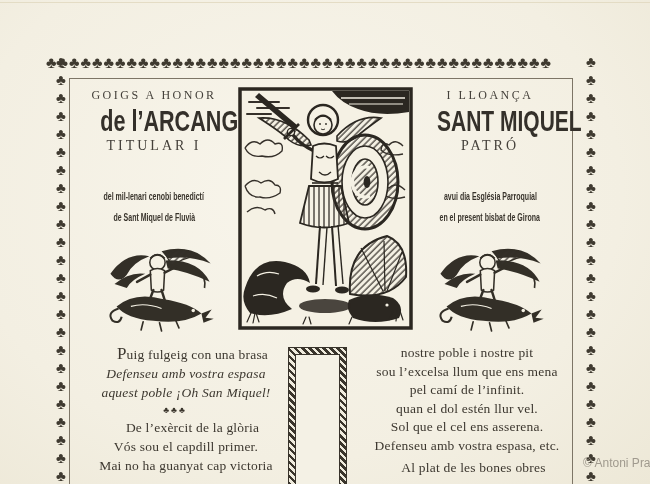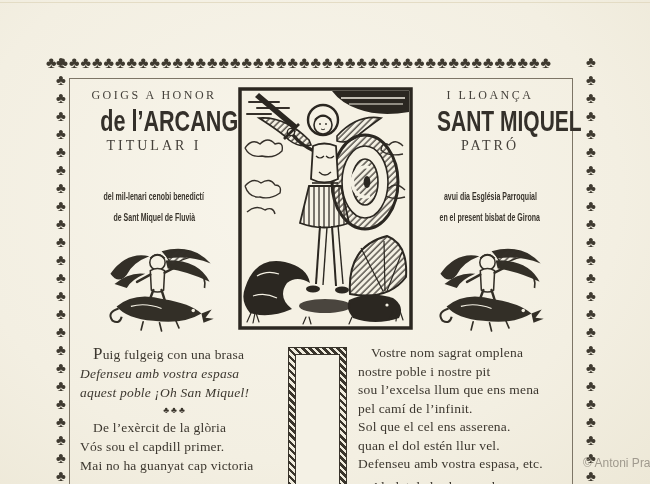--- a/index.html
+++ b/index.html
@@ -42,21 +42,21 @@
   
   .woodcut{position:absolute;left:237px;top:86px;width:177px;height:245px;}
   .vignette{position:absolute;width:118px;height:90px;}
   .vignette-left{left:100px;top:243px;}
   .vignette-right{left:430px;top:243px;}
 
   
   .verse{position:absolute;font-size:13.5px;line-height:19px;letter-spacing:.2px;color:#3c372f;}
   .verse-left{left:80px;top:344px;width:212px;}
   .verse-right{left:358px;top:344px;width:218px;line-height:18.5px;}
-  .verse-line{white-space:nowrap;}
+  .verse-line{white-space:nowrap;text-align:center;}
   .indent{text-indent:13px;}
   .lead::first-letter{font-size:17px;}
   .verse-italic{font-style:italic;}
   .stanza-sep{text-align:center;font-size:9px;letter-spacing:2px;color:#3a352c;
     height:16px;line-height:16px;width:190px;}
   .gap-top{margin-top:4px;}
 
   
   .center-frame{position:absolute;left:288px;top:347px;width:57px;height:137px;
     background:repeating-linear-gradient(45deg,#3a352c 0 2.5px,#efebdd 2.5px 5px);
@@ -231,24 +231,23 @@
     <div class="verse-line indent">De l’exèrcit de la glòria</div>
     <div class="verse-line">Vós sou el capdill primer.</div>
     <div class="verse-line">Mai no ha guanyat cap victoria</div>
   </div>
 
   <div class="center-frame">
     <div class="center-frame-inner"></div>
   </div>
 
   <div class="verse verse-right">
-    <div class="verse-line indent">Vostre nom sagrat omplena</div>
     <div class="verse-line">nostre poble i nostre pit</div>
     <div class="verse-line">sou l’excelsa llum que ens mena</div>
     <div class="verse-line">pel camí de l’infinit.</div>
+    <div class="verse-line">quan el dol estén llur vel.</div>
     <div class="verse-line">Sol que el cel ens asserena.</div>
-    <div class="verse-line">quan el dol estén llur vel.</div>
     <div class="verse-line">Defenseu amb vostra espasa, etc.</div>
     <div class="verse-line indent gap-top">Al plat de les bones obres</div>
   </div>
 
   <div class="watermark">© Antoni Prat</div>
 </div>
 
 </body></html>

